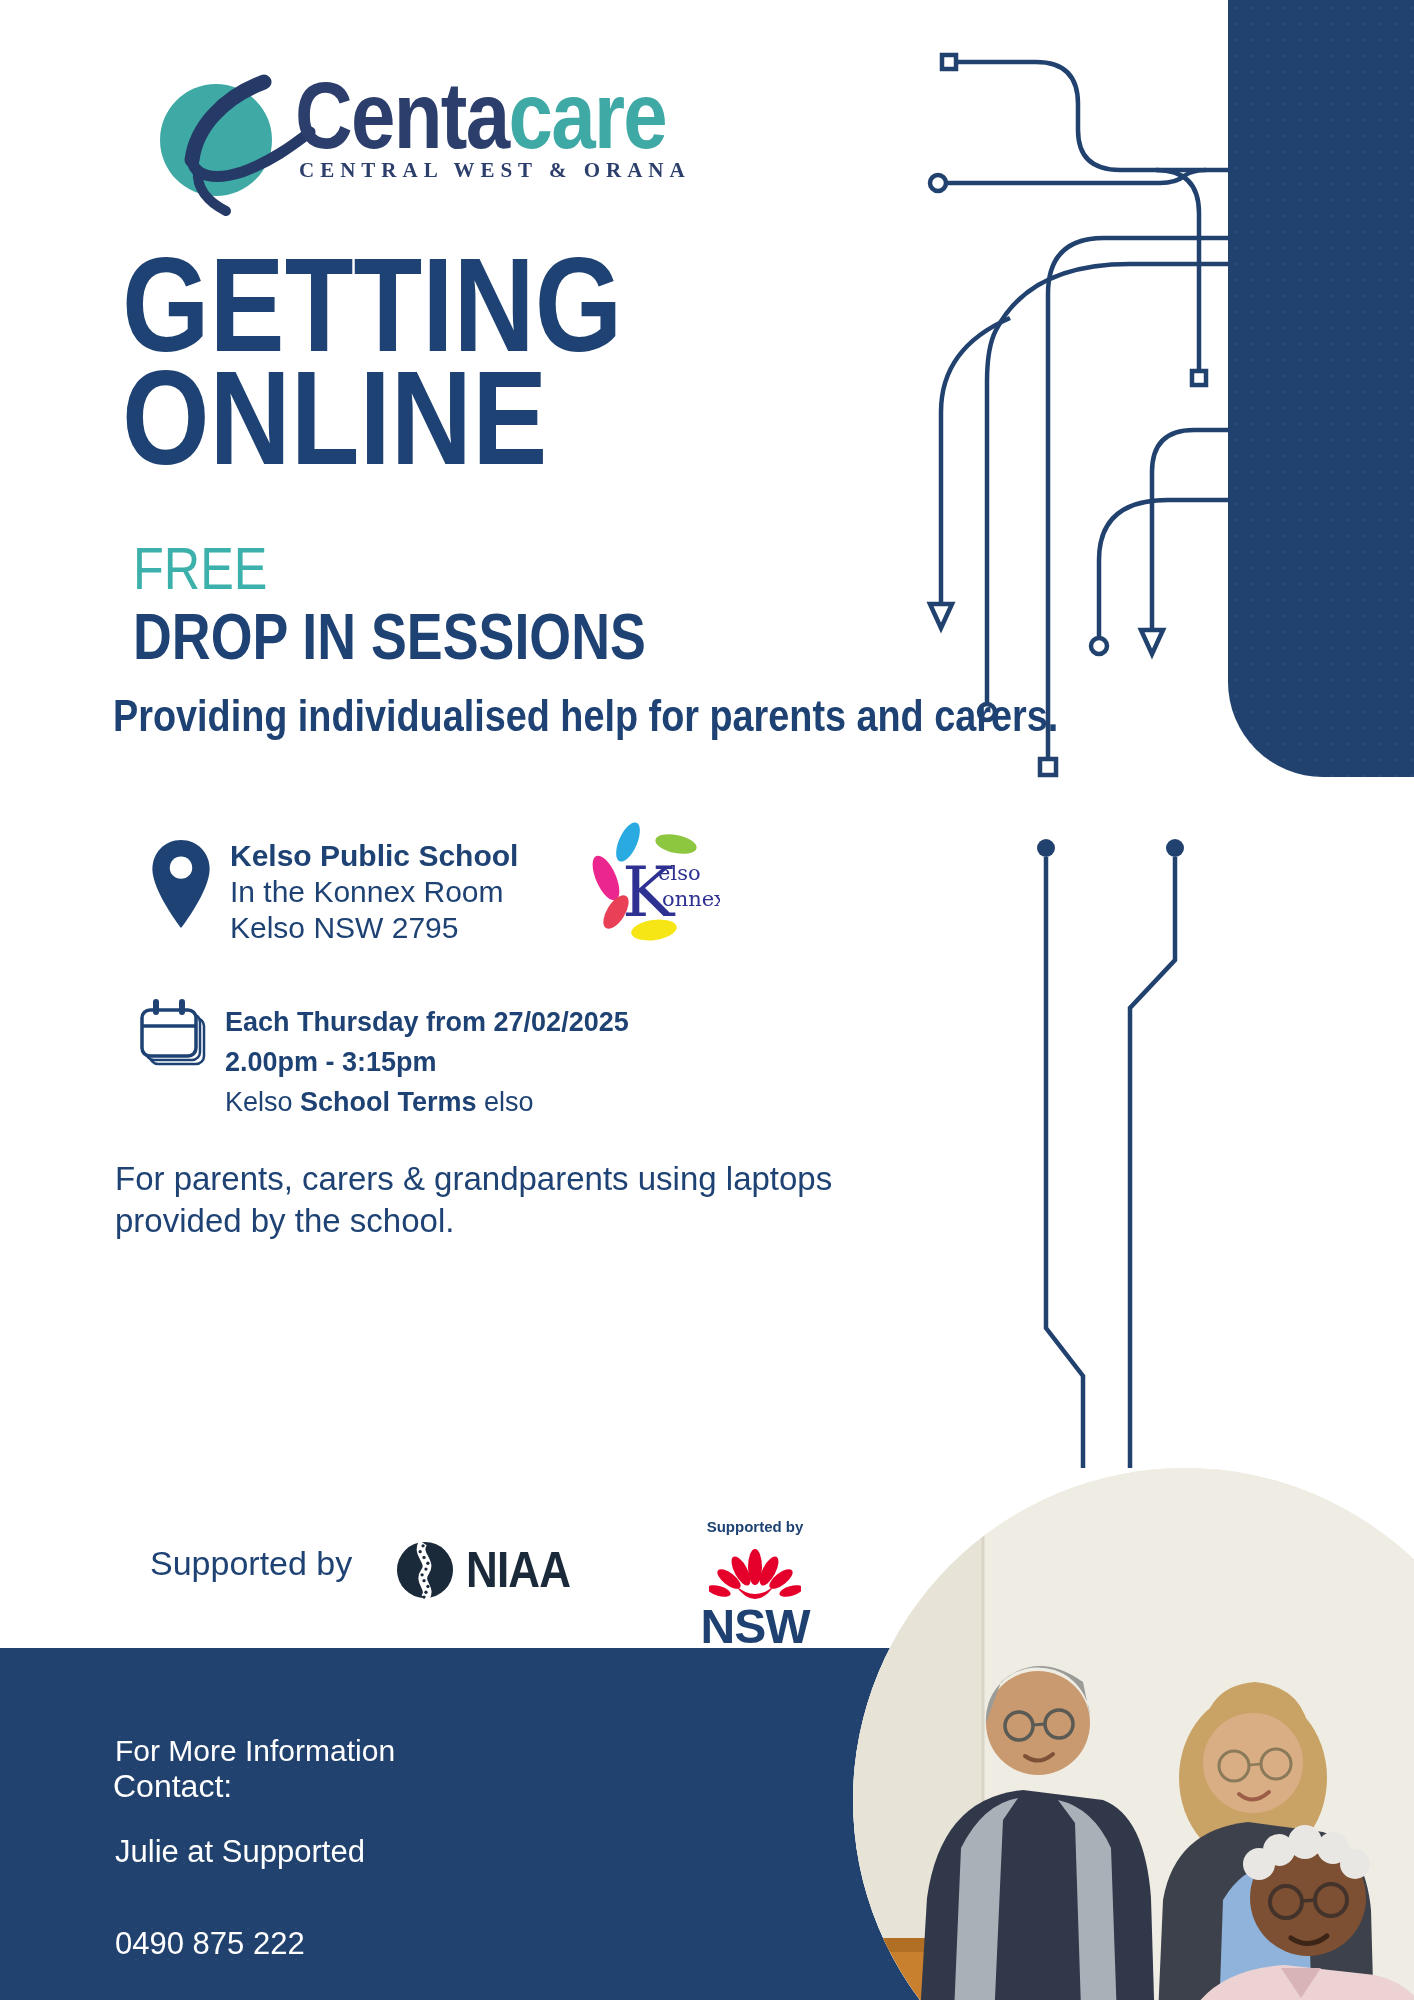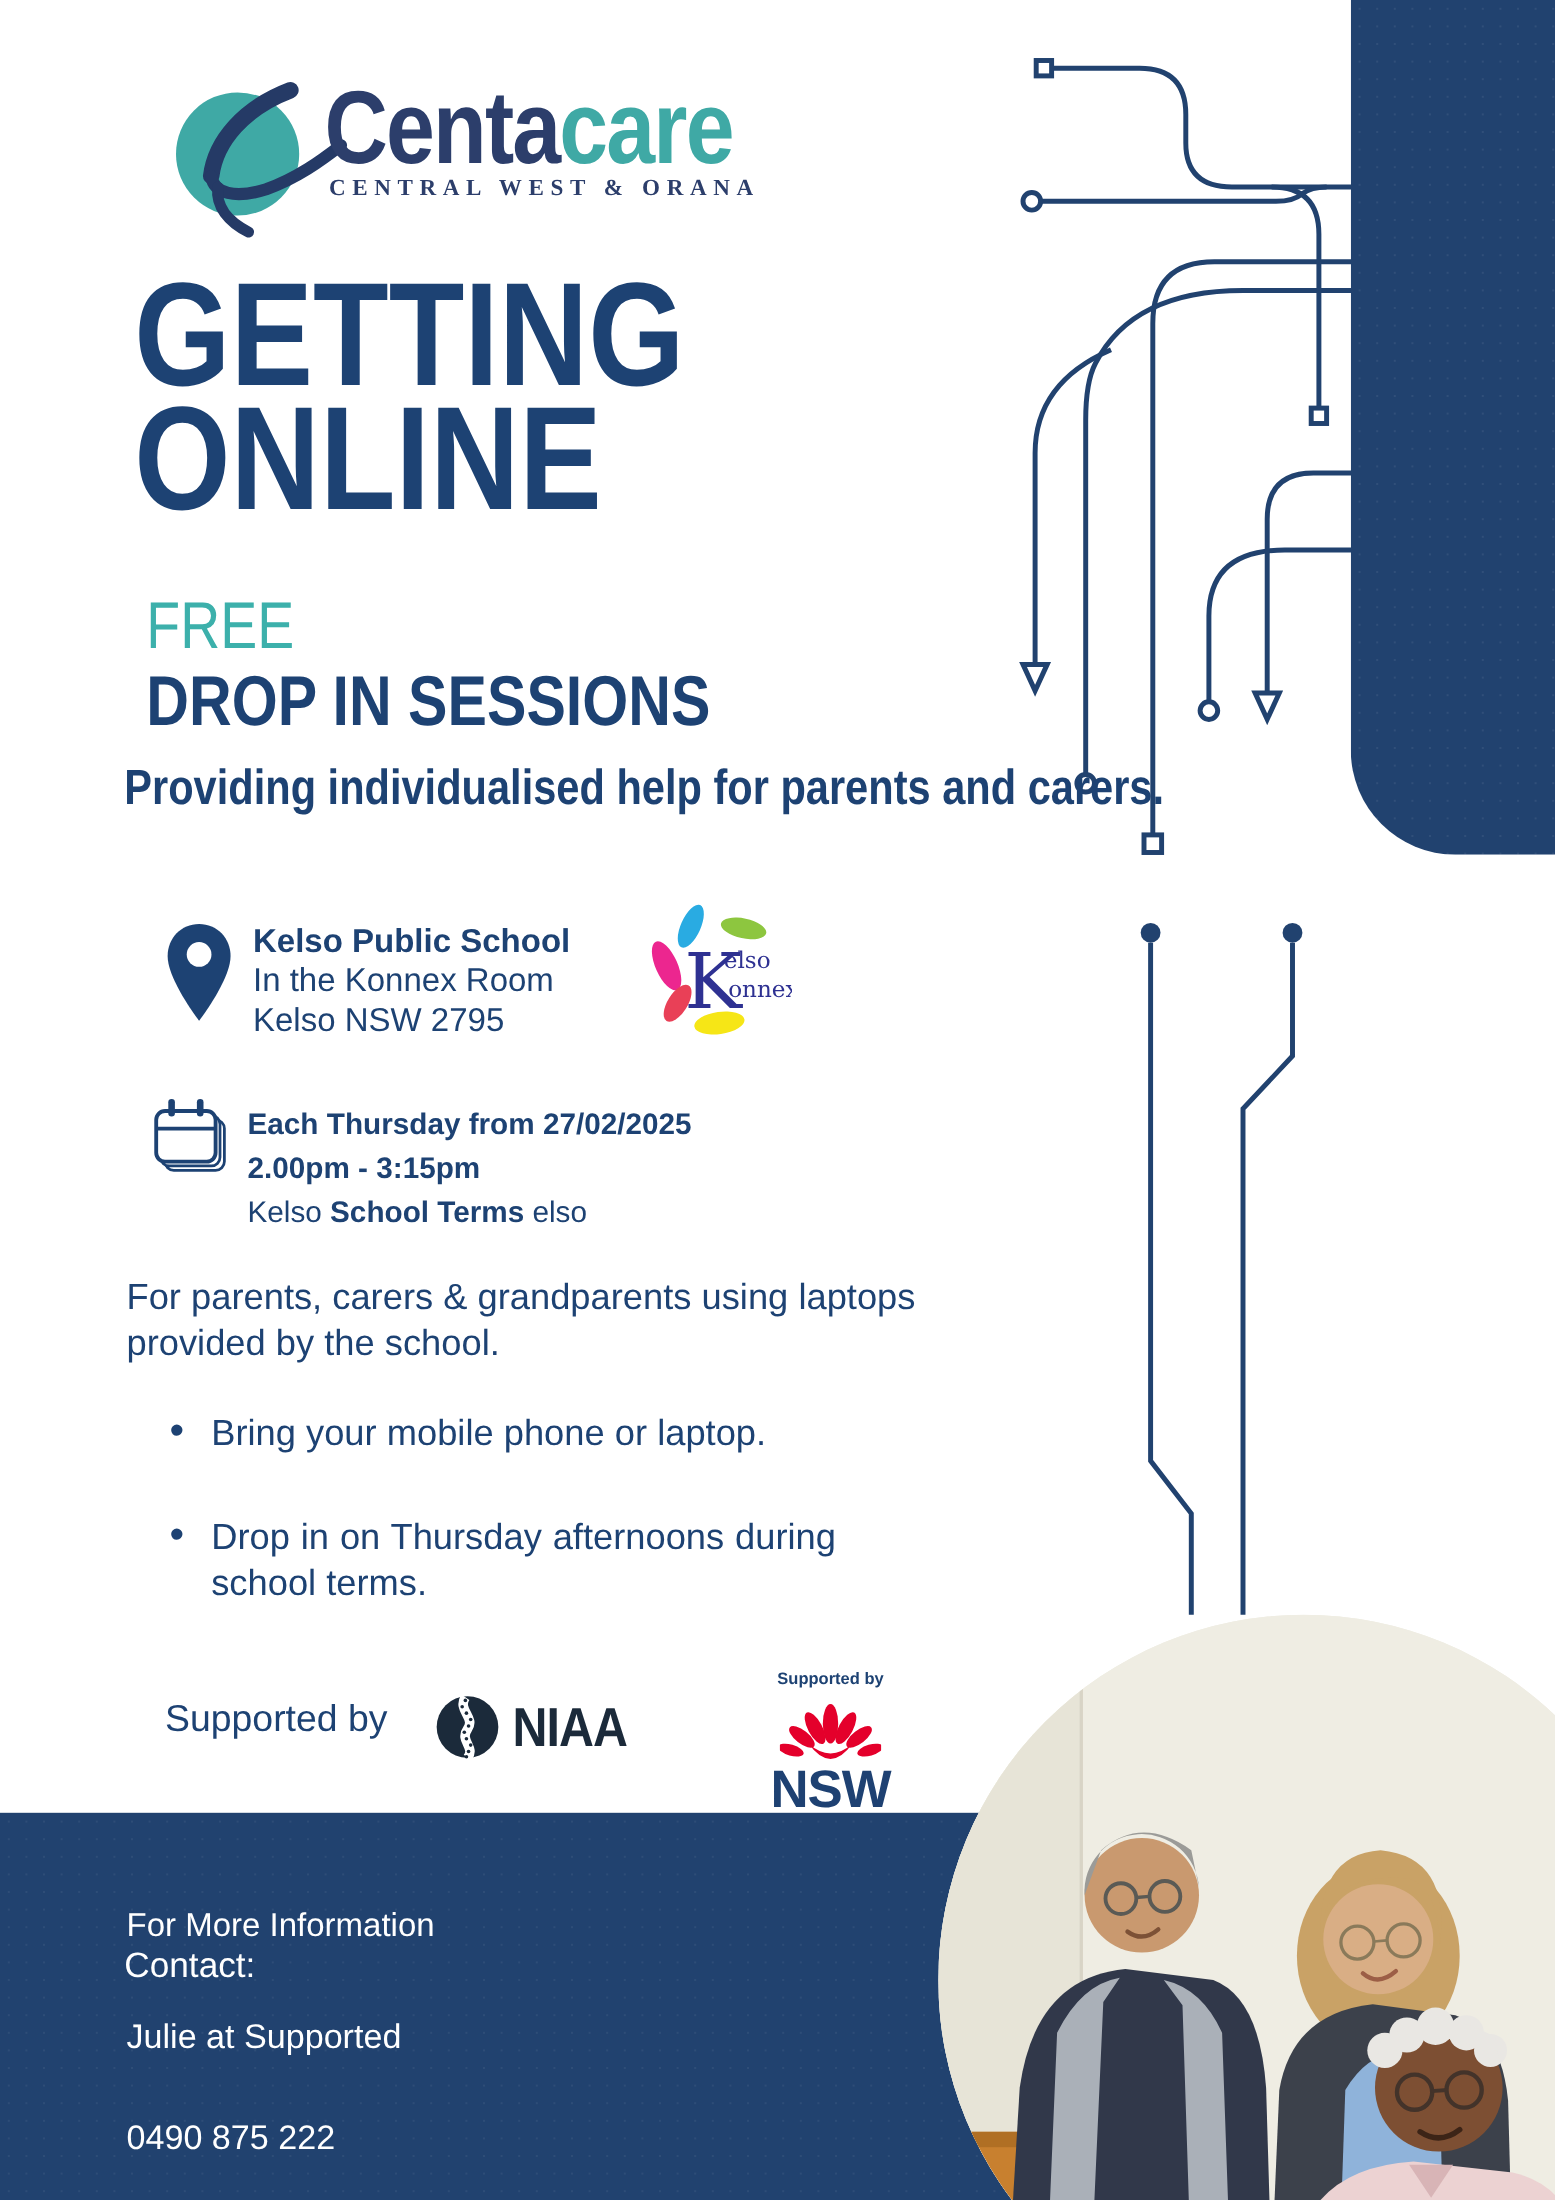--- a/index.html
+++ b/index.html
@@ -162,24 +162,20 @@
       <line x1="48" y1="6" x2="48" y2="16" stroke-width="6" stroke-linecap="round"></line>
     </g>
   </svg>
   <div class="abs cal-text">
     <div class="b">Each Thursday from 27/02/2025</div>
     <div class="b">2.00pm - 3:15pm</div>
     <div><span>Kelso </span><span class="b">School Terms</span><span> elso</span></div>
   </div>
 
   <div class="abs para">For parents, carers &amp; grandparents using laptops provided by the school.</div>
-  <ul class="abs bullets">
-    <li>Bring your mobile phone or laptop.</li>
-    <li>Drop in on Thursday afternoons during school terms.</li>
-  </ul>
 
   <div class="abs supported-by">Supported by</div>
   <div class="abs niaa">
     <svg width="58" height="60" viewBox="0 0 60 62">
       <circle cx="30" cy="31" r="29" fill="#1b2a3a"></circle>
       <path d="M28,3 C20,15 38,22 30,33 C22,44 38,50 30,60" stroke="#ffffff" stroke-width="9" fill="none"></path>
       <g fill="#1b2a3a">
         <circle cx="28" cy="6" r="1.7"></circle>
           <circle cx="25" cy="12" r="1.7"></circle>
           <circle cx="29" cy="18" r="1.7"></circle>

